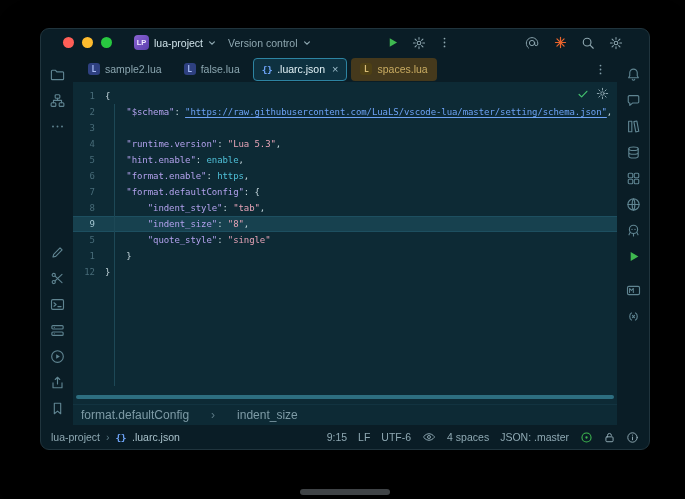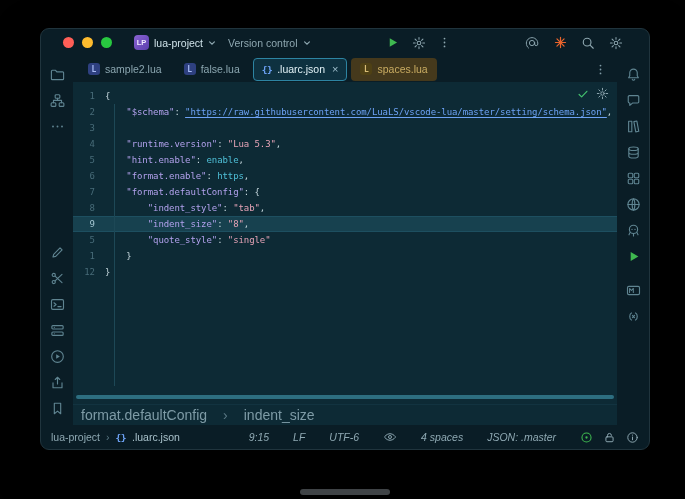--- a/index.html
+++ b/index.html
@@ -62,29 +62,29 @@
   .ltext{white-space:pre;font-family:"DejaVu Sans Mono",monospace;font-size:9px;letter-spacing:-.08px;}
   .tok-punct{color:#c6d8de;}
   .tok-key{color:#b3a2ee;}
   .tok-string{color:#e5a3b6;}
   .tok-link{color:#6da2f5;text-decoration:underline;text-underline-offset:2px;}
   .tok-bool{color:#4fc0d8;}
   .indent-guide{position:absolute;left:41px;top:22px;bottom:18px;width:1px;background:#1d4856;}
   .editor-actions{position:absolute;top:5px;right:8px;display:flex;gap:7px;align-items:center;color:#8ea7b0;}
   .hscroll{position:absolute;left:3px;right:3px;bottom:5px;height:4px;border-radius:2px;background:#2d6e80;}
 
-  .crumbs{height:20px;flex:0 0 20px;display:flex;align-items:center;gap:16px;padding:0 8px;
-          font-size:14px;color:#7e9ba6;background:#0d2a35;border-top:1px solid #123340;}
+  .crumbs{height:20px;flex:0 0 20px;display:flex;align-items:center;gap:22px;padding:0 8px;
+          font-size:12px;color:#7e9ba6;background:#0d2a35;border-top:1px solid #123340;}
   .crumb-sep{color:#5a7884;}
 
   
   .statusbar{height:24px;flex:0 0 24px;display:flex;align-items:center;padding:0 10px;
              font-size:10.5px;color:#8fa9b3;gap:6px;}
   .sb-file{color:#a9c2cb;}
-  .sb-right{margin-left:auto;display:flex;align-items:center;gap:24px;font-style:italic;}
+  .sb-right{margin-left:auto;display:flex;align-items:center;gap:11px;}
   .sb-icons{display:flex;align-items:center;gap:10px;}
   .sb-item{display:flex;align-items:center;}
 
   .home-bar{position:absolute;left:300px;top:489px;width:90px;height:6px;border-radius:3px;background:#3f4346;}
 </style>
 </head>
 <body>
 
 <div class="screen">
   <div class="window">

